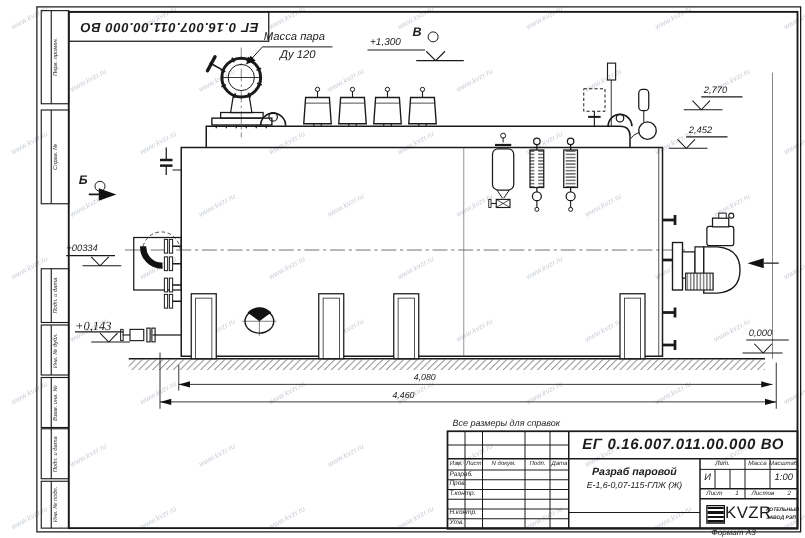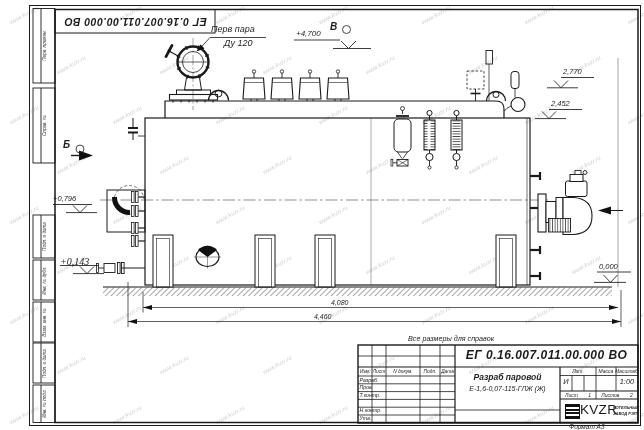--- a/index.html
+++ b/index.html
@@ -419,33 +419,33 @@
   <div class="sbox" style="top:302px;height:40px;">
       <span class="vert">Взам. инв. №</span>
     </div>
   <div class="sbox" style="top:343px;height:40px;">
       <span class="vert">Подп. и дата</span>
     </div>
   <div class="sbox" style="top:385px;height:37.5px;">
       <span class="vert">Инв. № подл.</span>
     </div>
 
-  <div class="t" style="left:211px;top:25px;font-size:9px;">Перв пара</div>
+  <div class="t" style="left:211px;top:25px;font-size:9px;">Масса пара</div>
   <div class="t" style="left:224px;top:38.5px;font-size:9px;">Ду 120</div>
   <div class="t" style="left:330px;top:21px;font-size:10px;font-weight:700;">В</div>
   <div class="t" style="left:63px;top:139px;font-size:10px;font-weight:700;">Б</div>
-  <div class="t" style="left:296px;top:30px;font-size:8px;">+4,700</div>
+  <div class="t" style="left:296px;top:30px;font-size:8px;">+1,300</div>
   <div class="t" style="left:563px;top:68px;font-size:7.5px;">2,770</div>
   <div class="t" style="left:551px;top:100px;font-size:7.5px;">2,452</div>
-  <div class="t" style="left:53px;top:195px;font-size:7.5px;">+0,796</div>
+  <div class="t" style="left:53px;top:195px;font-size:7.5px;">+00334</div>
   <div class="t" style="left:60px;top:256px;font-size:10px;font-family:Liberation Serif, serif;">+0,143</div>
   <div class="t" style="left:599px;top:263px;font-size:7.5px;">0,000</div>
   <div class="t" style="left:331px;top:298.5px;font-size:7px;">4,080</div>
   <div class="t" style="left:314px;top:312.5px;font-size:7px;">4,460</div>
-  <div class="t" style="left:362px;top:335px;font-size:7.2px;margin-left:46px;">Все размеры для справок</div>
+  <div class="t" style="left:362px;top:335px;font-size:7.2px;">Все размеры для справок</div>
   <div class="t" style="left:569px;top:423px;font-size:6.5px;">Формат А3</div>
 
   <div class="t c" style="left:456px;top:349px;width:181px;font-size:12px;font-weight:600;letter-spacing:.5px;">ЕГ 0.16.007.011.00.000  ВО</div>
   <div class="t c" style="left:358px;top:368.5px;width:14px;font-size:4.8px;">Изм.</div>
   <div class="t c" style="left:372px;top:368.5px;width:14px;font-size:4.8px;">Лист</div>
   <div class="t c" style="left:386px;top:368.5px;width:34px;font-size:4.8px;">N докум.</div>
   <div class="t c" style="left:420px;top:368.5px;width:20px;font-size:4.8px;">Подп.</div>
   <div class="t c" style="left:440px;top:368.5px;width:15px;font-size:4.8px;">Дата</div>
   <div class="t" style="left:359.5px;top:377.5px;font-size:5.2px;">Разраб.</div>
   <div class="t" style="left:359.5px;top:385.2px;font-size:5.2px;">Пров.</div>

